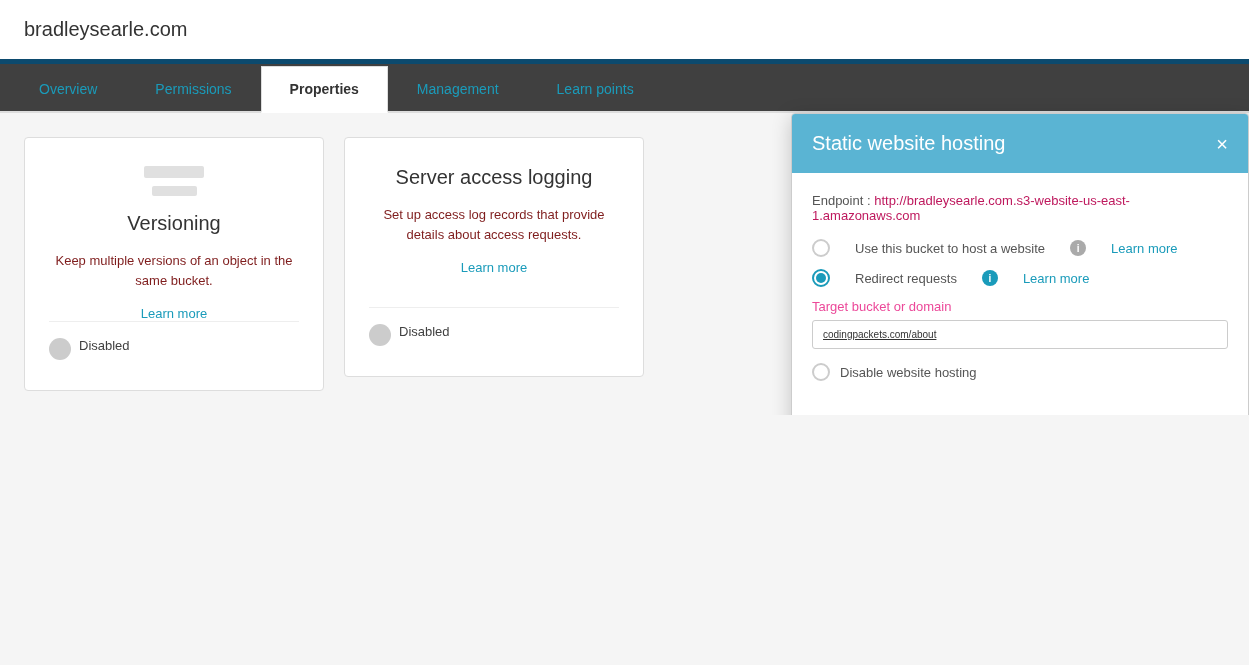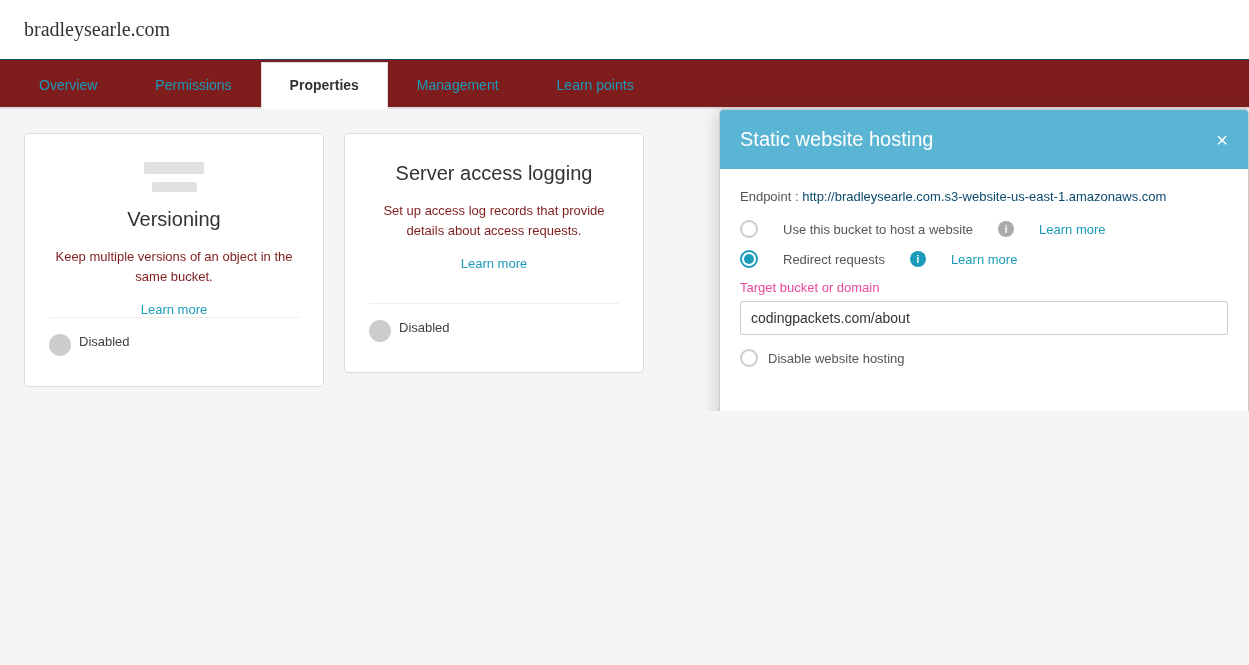--- a/index.html
+++ b/index.html
@@ -1,32 +1,31 @@
 <!DOCTYPE html>
 <html><head>
   <meta charset="utf-8">
   <style>
     * { box-sizing: border-box; margin: 0; padding: 0; }
     body { font-family: 'Helvetica Neue', Arial, sans-serif; background: #f5f5f5; color: #333; font-size: 14px; }
 
     .top-bar {
       background: #fff;
       padding: 18px 24px;
-      border-bottom: 1px solid #0c4a6e;
-      font-family: Liberation Serif, serif;
+      border-bottom: 5px solid #0c4a6e;
     }
     .top-bar h1 {
       font-size: 20px;
       font-weight: 400;
       color: #333;
     }
 
     .tabs {
       display: flex;
-      background: #7f1d1d;
+      background: #404040;
       border-bottom: 2px solid #ddd;
       padding-left: 10px;
     }
     .tab {
       padding: 14px 28px;
       cursor: pointer;
       color: #1a9bba;
       font-size: 14px;
       border: 1px solid transparent;
       position: relative;
@@ -118,21 +117,21 @@
       background: #ccc;
       border-radius: 50%;
       display: inline-block;
       flex-shrink: 0;
     }
 
     .modal {
       position: absolute;
       top: 0;
       right: 0;
-      width: 530px;
+      width: 458px;
       background: #fff;
       border: 1px solid #ccc;
       border-radius: 4px;
       box-shadow: 0 4px 20px rgba(0,0,0,0.2);
       z-index: 10;
       overflow: hidden;
     }
 
     .modal-header {
       background: #5ab4d3;
@@ -158,21 +157,21 @@
     .modal-body {
       padding: 20px;
     }
 
     .endpoint-row {
       margin-bottom: 16px;
       font-size: 13px;
       color: #555;
     }
     .endpoint-row a {
-      color: #0c4a6e;
+      color: #be185d;
       text-decoration: none;
     }
 
     .radio-option {
       display: flex;
       align-items: center;
       gap: 25px;
       margin-bottom: 12px;
       font-size: 13px;
       color: #555;
@@ -233,23 +232,24 @@
       display: block;
       font-size: 13px;
       color: #ec4899;
       margin-bottom: 6px;
     }
     .form-group input {
       width: 100%;
       padding: 8px 10px;
       border: 1px solid #ccc;
       border-radius: 3px;
-      font-size: 14px;
+      font-size: 10px;
       outline: none;
       color: #333;
+      text-decoration: underline;
     }
 
     .checkbox-row {
       display: flex;
       align-items: center;
       gap: 10px;
       margin-bottom: 12px;
       font-size: 13px;
       color: #555;
     }

